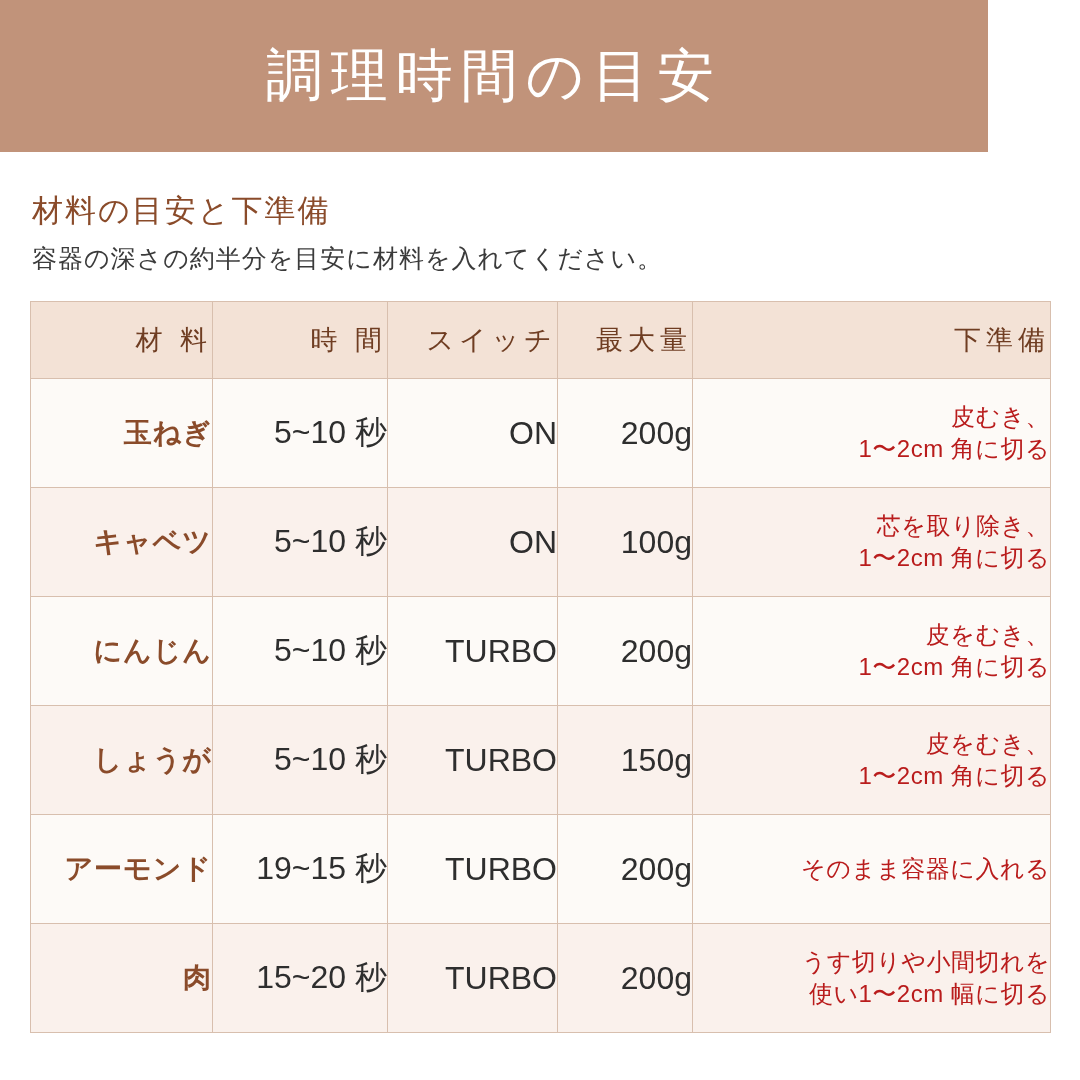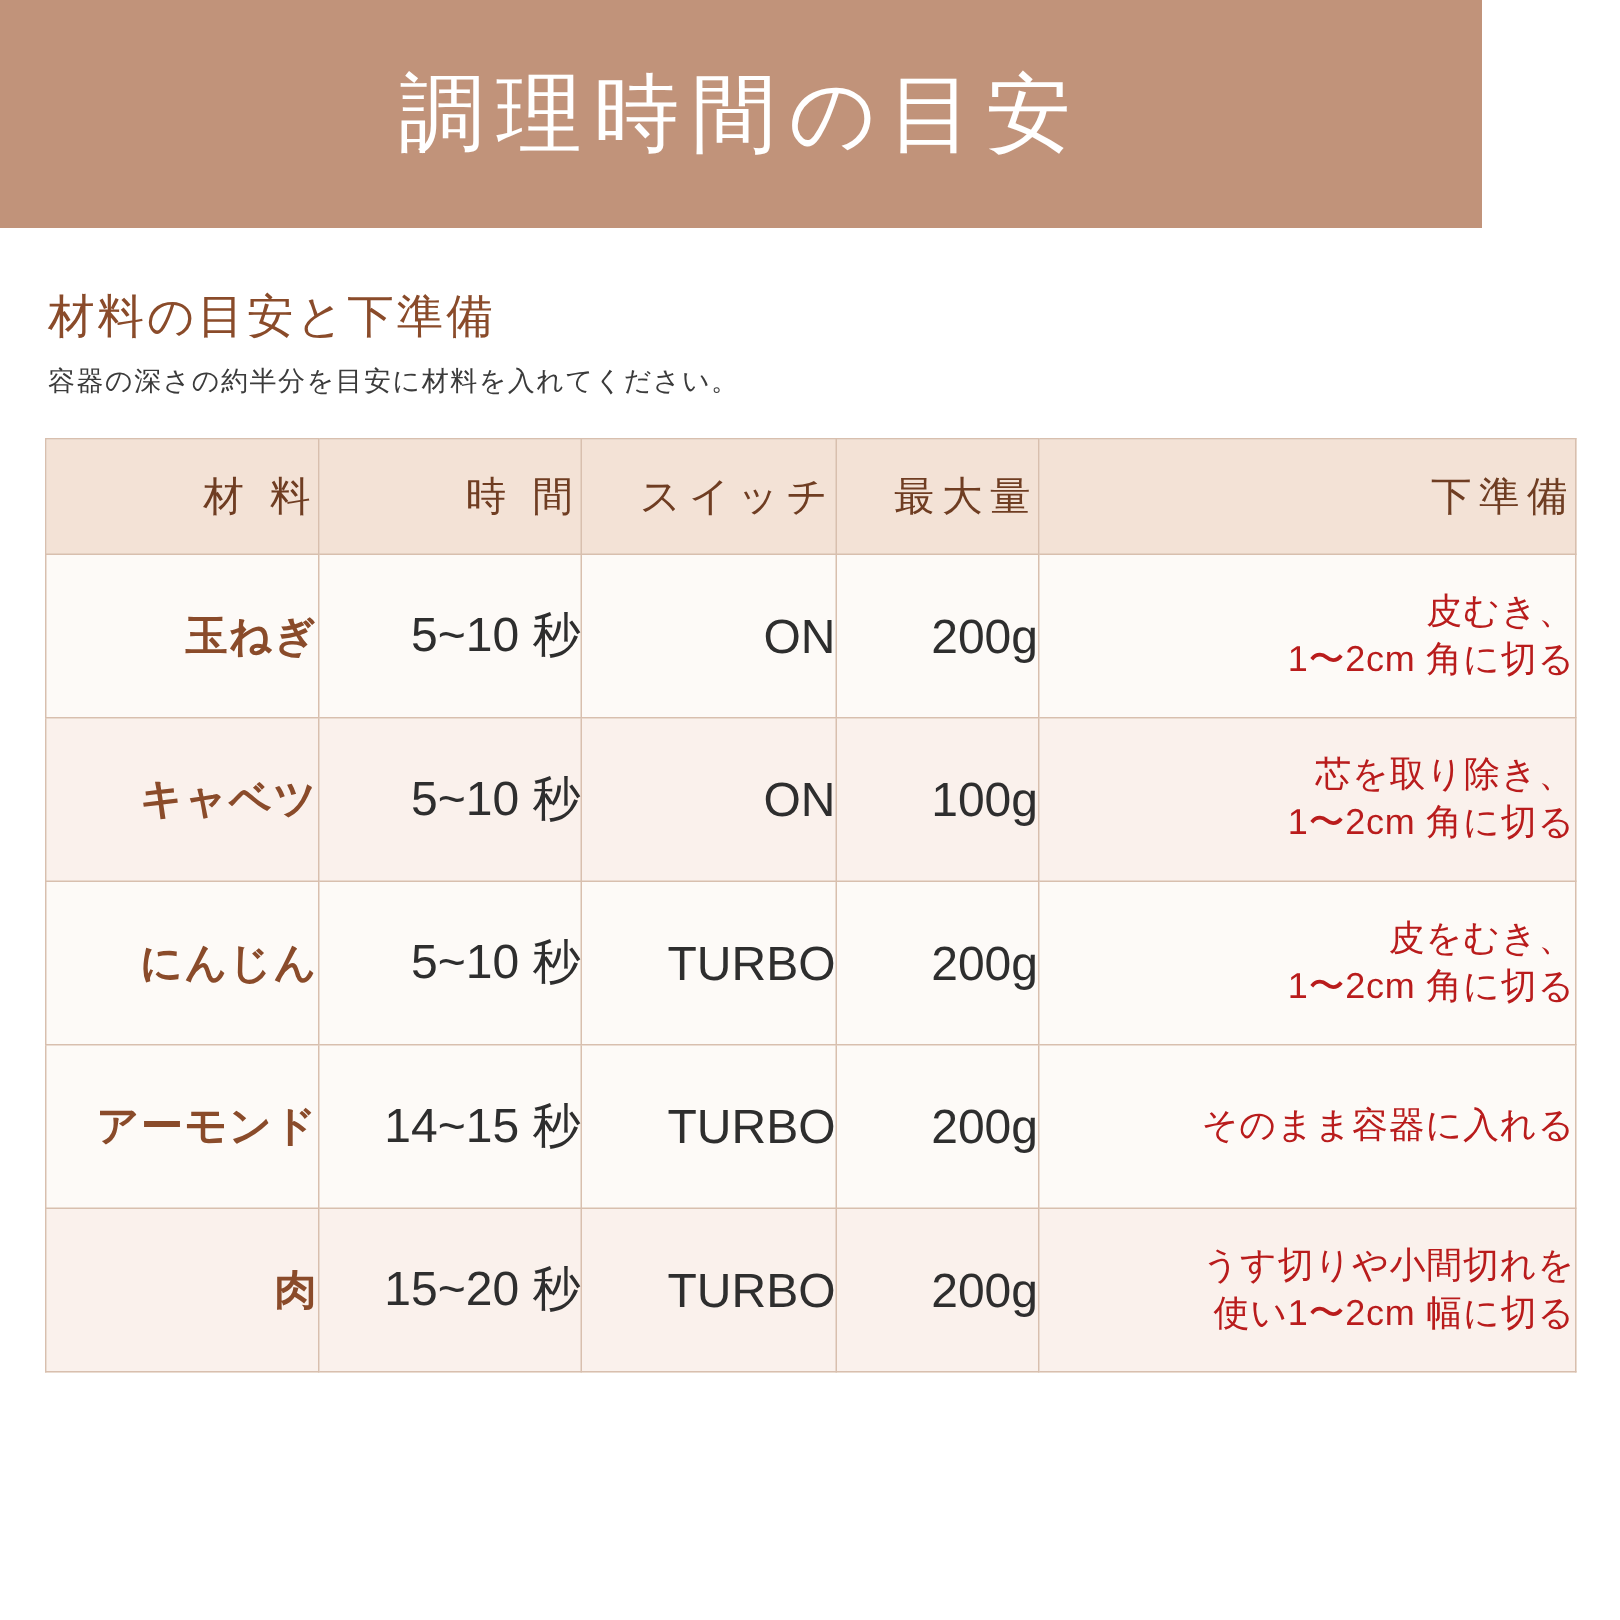--- a/index.html
+++ b/index.html
@@ -40,21 +40,21 @@
   }
   .section-title {
     color: #8a4b2a;
     font-size: 31px;
     letter-spacing: 2px;
     margin: 4px 0 10px 2px;
     font-weight: 400;
   }
   .section-sub {
     color: #3b3b3b;
-    font-size: 18px;
+    font-size: 25px;
     letter-spacing: 1px;
     margin: 0 0 26px 2px;
     font-weight: 400;
   }
   table.guide {
     border-collapse: collapse;
     width: 1020px;
     table-layout: fixed;
     margin-left: 0;
   }
@@ -164,23 +164,33 @@
         <tr class="odd">
           <td class="ingredient">にんじん</td>
           <td class="time">5~10 秒</td>
           <td class="switch">TURBO</td>
           <td class="max">200g</td>
           <td class="prep">
             <span class="line">皮をむき、</span>
             <span class="line">1〜2cm 角に切る</span>
           </td>
         </tr>
+        <tr class="even">
+          <td class="ingredient">しょうが</td>
+          <td class="time">5~10 秒</td>
+          <td class="switch">TURBO</td>
+          <td class="max">150g</td>
+          <td class="prep">
+            <span class="line">皮をむき、</span>
+            <span class="line">1〜2cm 角に切る</span>
+          </td>
+        </tr>
         <tr class="odd">
           <td class="ingredient">アーモンド</td>
-          <td class="time">14~15 秒</td>
+          <td class="time">19~15 秒</td>
           <td class="switch">TURBO</td>
           <td class="max">200g</td>
           <td class="prep">
             <span class="line">そのまま容器に入れる</span>
           </td>
         </tr>
         <tr class="even">
           <td class="ingredient">肉</td>
           <td class="time">15~20 秒</td>
           <td class="switch">TURBO</td>

